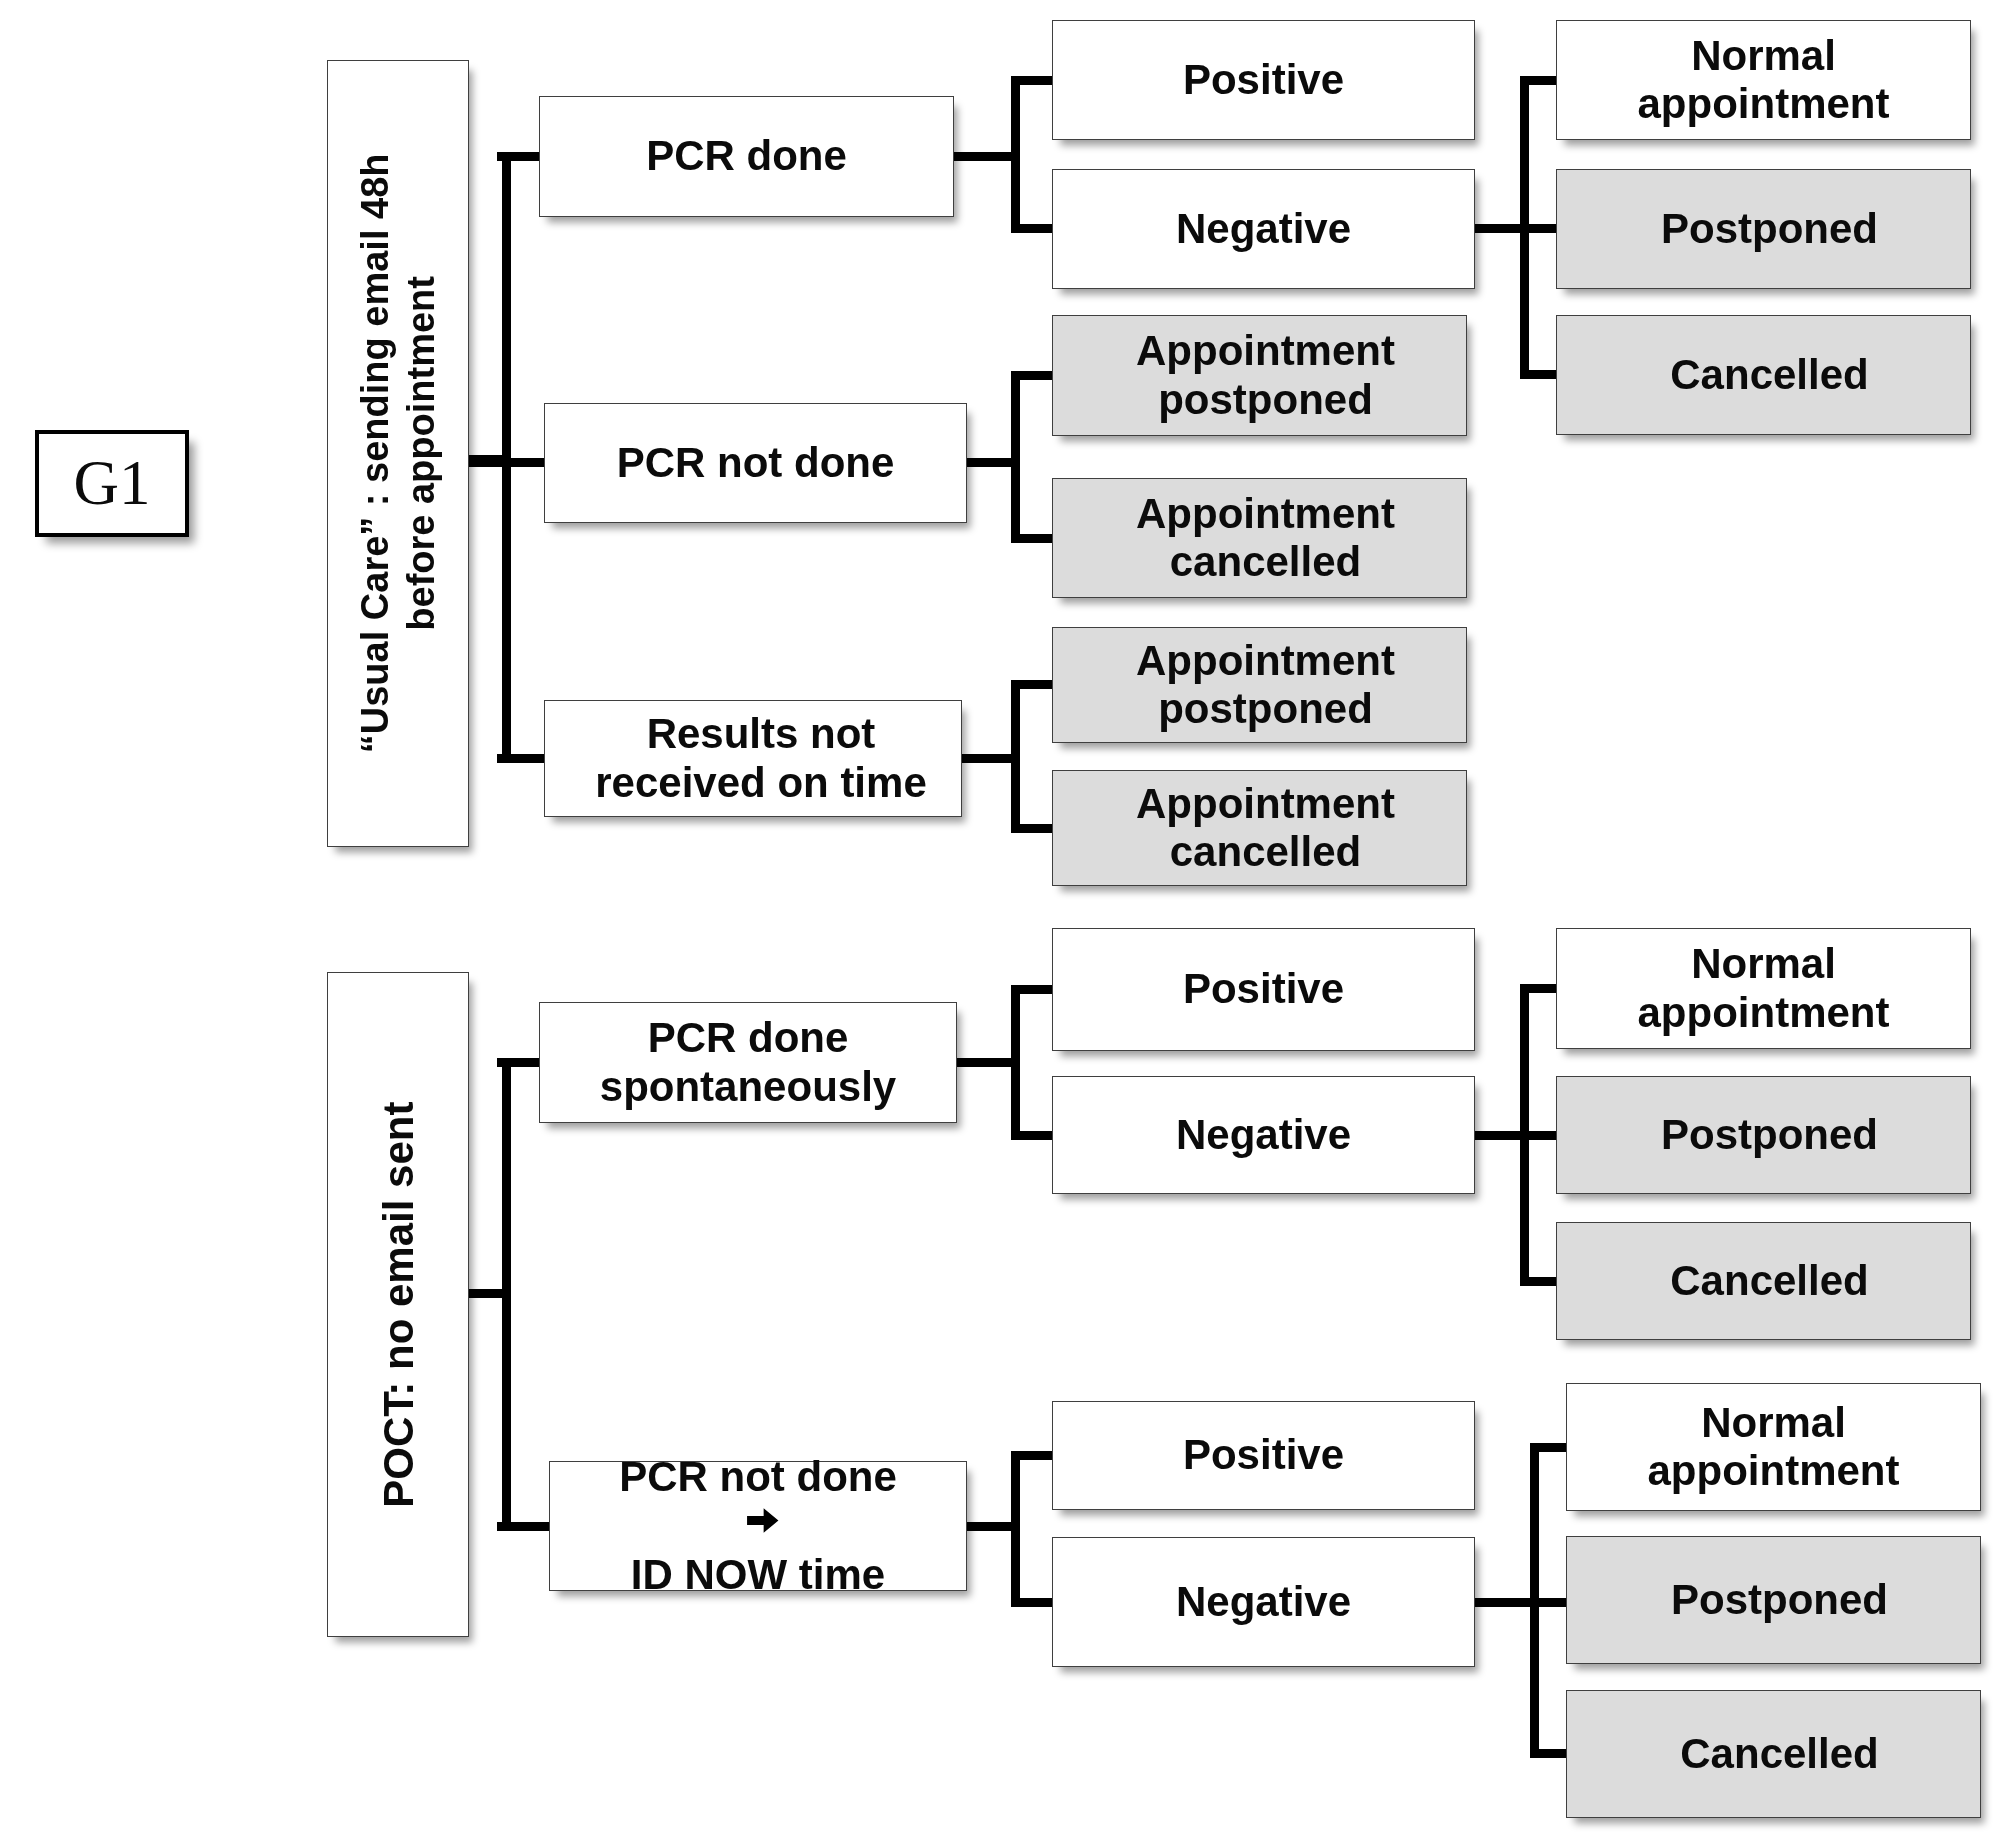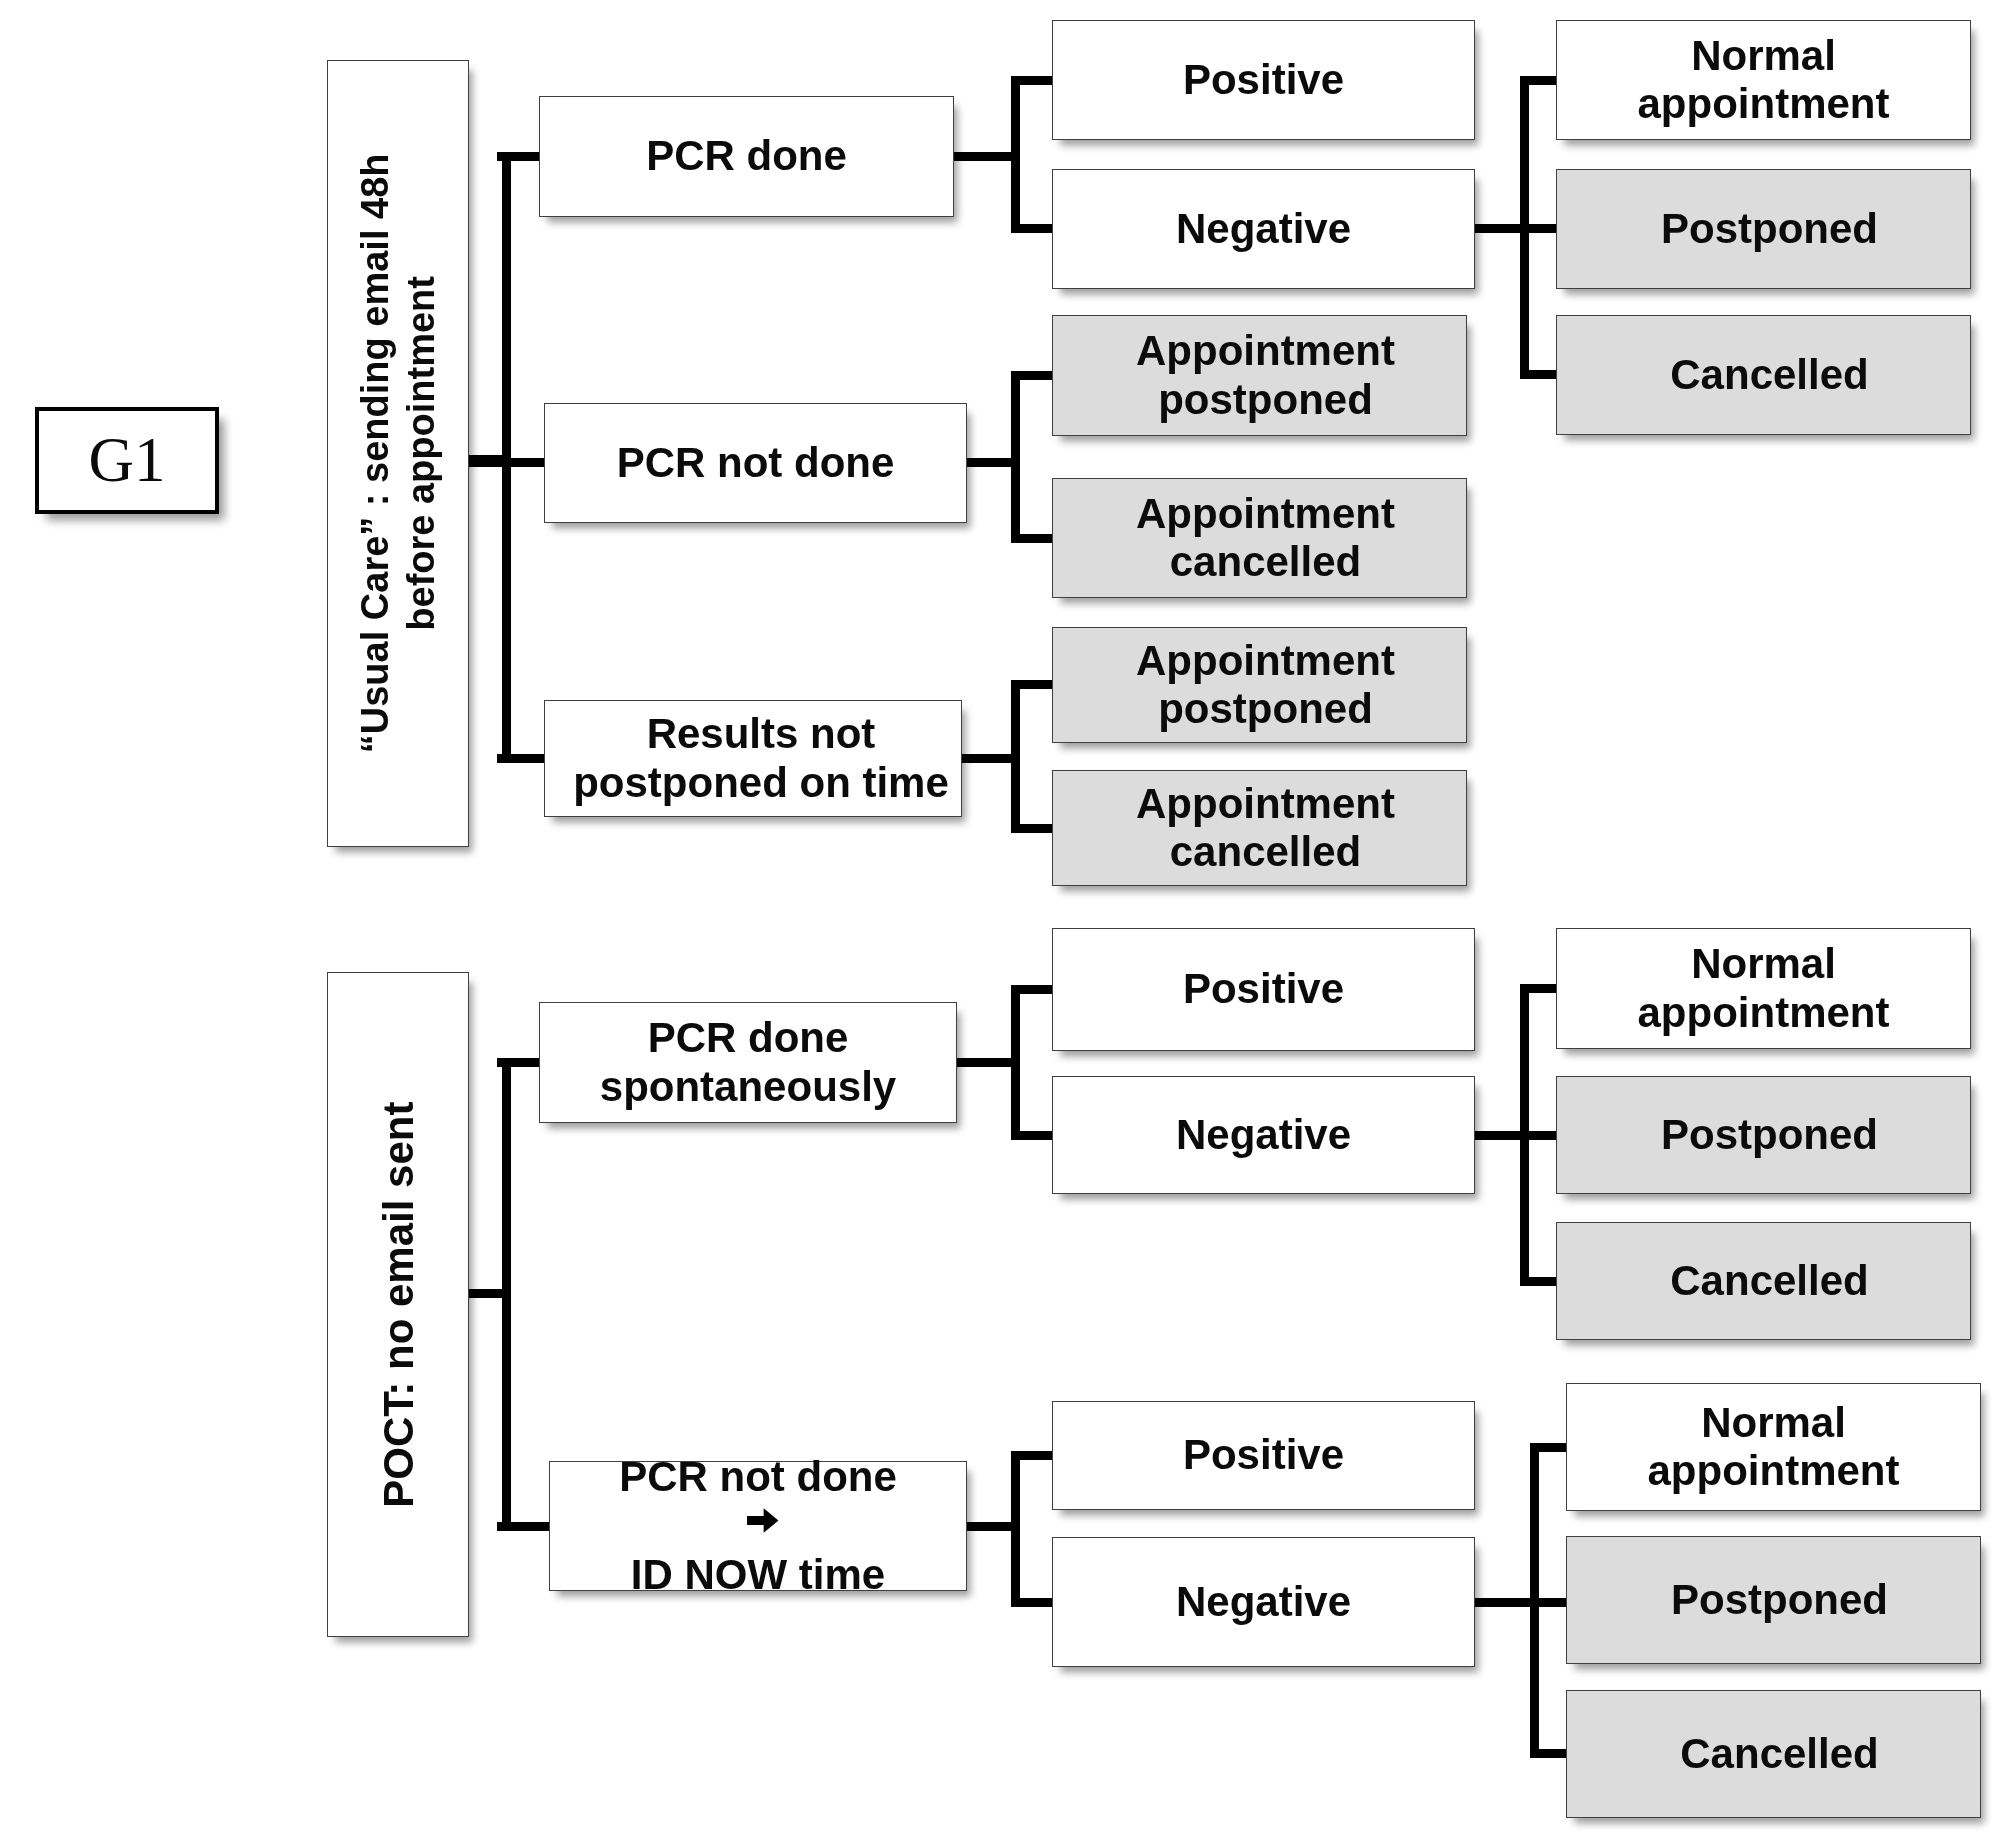--- a/index.html
+++ b/index.html
@@ -21,21 +21,21 @@
   .vt2{font-size:42px;}
   .row{display:flex;flex-direction:row;align-items:center;justify-content:center;}
   .arrow-icon{width:39px;height:39px;margin-left:10px;flex:0 0 auto;}
   .l{position:absolute;background:var(--line,#000);z-index:1;}
 </style>
 </head>
 <body>
 
 <div id="canvas">
 
-  <div class="node glabel" style="left:35px;top:407px;width:184px;height:107px;">
+  <div class="node glabel" style="left:35px;top:430px;width:154px;height:107px;">
     <span>G1</span>
   </div>
 
   <div class="node vbox" style="left:327px;top:60px;width:142px;height:787px;">
     <div class="vtext vt1" style="width:787px;">
       <span>“Usual Care” : sending email 48h</span>
       <span>before appointment</span>
     </div>
   </div>
 
@@ -73,21 +73,21 @@
     <span>postponed</span>
   </div>
 
   <div class="node gray" style="left:1052px;top:478px;width:415px;height:120px;">
     <span>Appointment</span>
     <span>cancelled</span>
   </div>
 
   <div class="node" style="left:544px;top:700px;width:418px;height:117px;padding-left:16px;">
     <span>Results not</span>
-    <span>postponed on time</span>
+    <span>received on time</span>
   </div>
 
   <div class="node gray" style="left:1052px;top:627px;width:415px;height:116px;">
     <span>Appointment</span>
     <span>postponed</span>
   </div>
 
   <div class="node gray" style="left:1052px;top:770px;width:415px;height:116px;">
     <span>Appointment</span>
     <span>cancelled</span>

